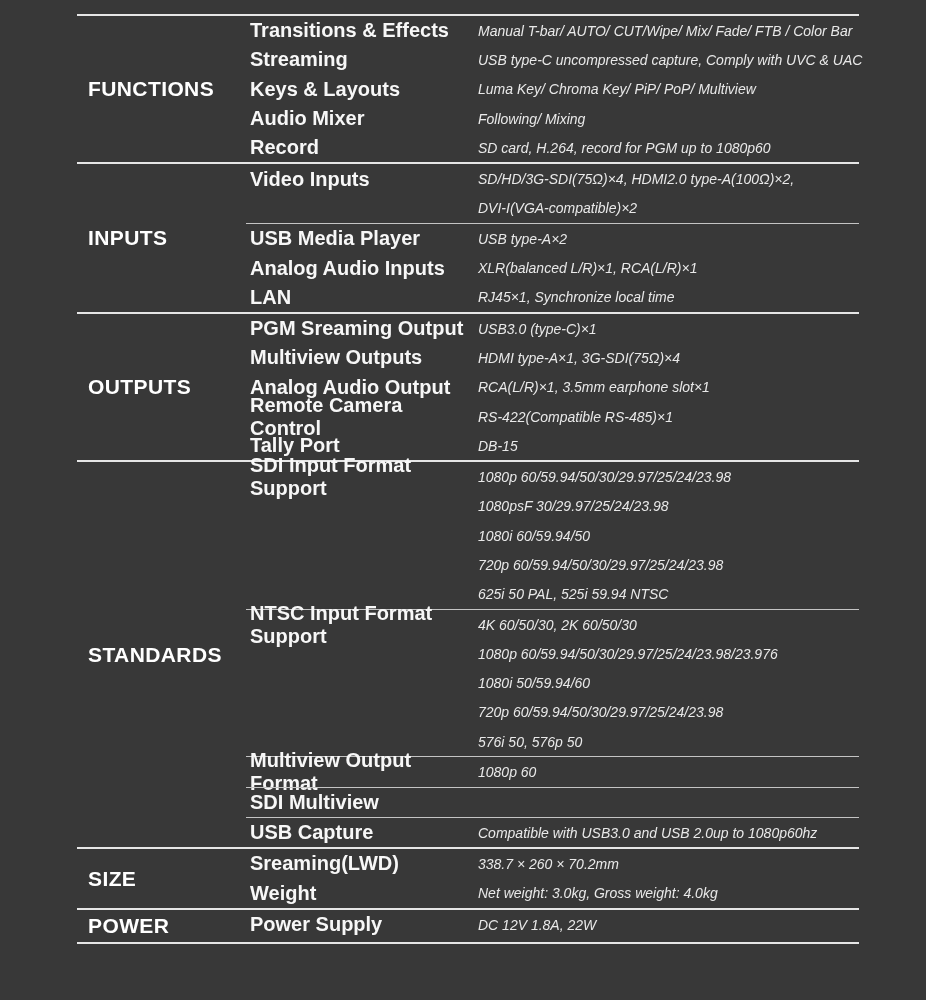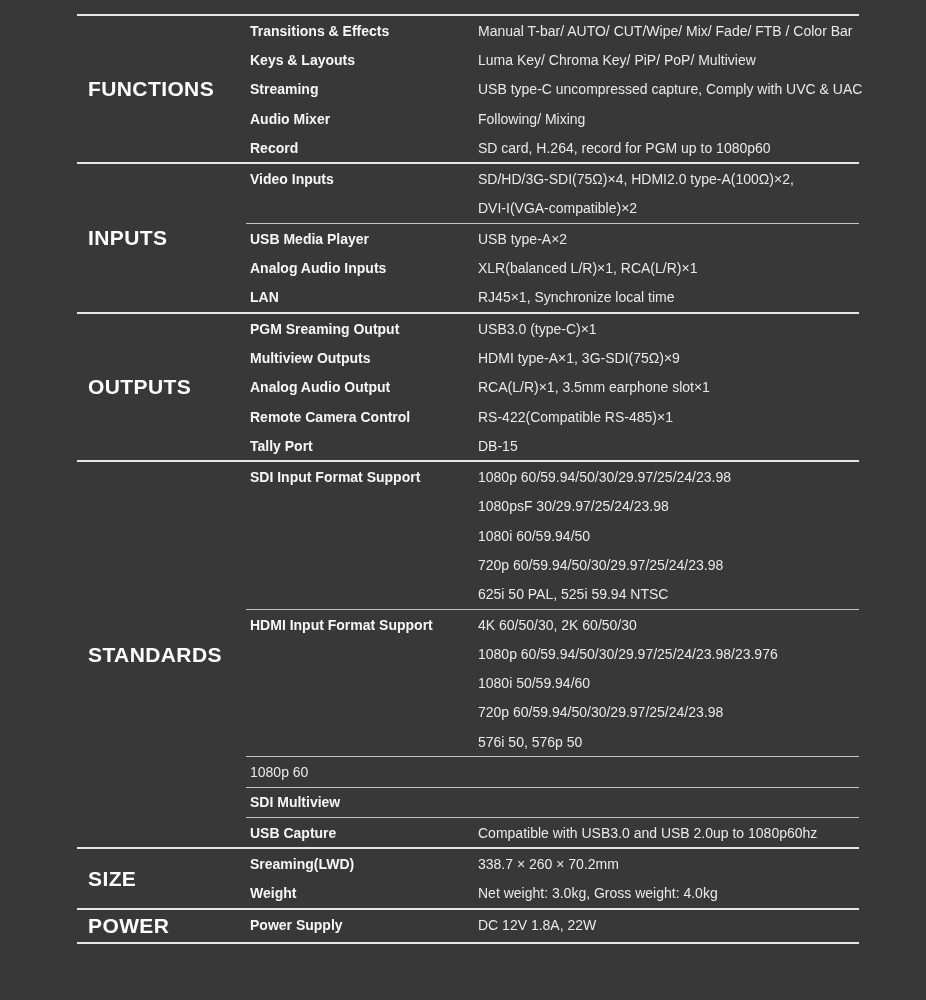--- a/index.html
+++ b/index.html
@@ -50,24 +50,24 @@
   .row{display:flex;align-items:flex-start;}
   .row-label{
     width:228px;
     flex-shrink:0;
     box-sizing:border-box;
     padding-left:4px;
     height:29.3px;
     display:flex;
     align-items:center;
     color:var(--label-color);
-    font-size:14px;
+    font-size:20px;
     font-weight:bold;
   }
-  .row-values{flex:1;min-width:0;}
+  .row-values{flex:1;min-width:0;font-style:italic;}
   .value-line{
     height:29.3px;
     display:flex;
     align-items:center;
     box-sizing:border-box;
     padding-left:4px;
     color:var(--value-color);
     font-size:14px;
     white-space:nowrap;
   }
@@ -80,29 +80,29 @@
     <h2 class="section-title">FUNCTIONS</h2>
     <div class="section-blocks">
         <div class="block">
           <div class="row">
     <div class="row-label">Transitions &amp; Effects</div>
     <div class="row-values">
               <div class="value-line">Manual T-bar/ AUTO/ CUT/Wipe/ Mix/ Fade/ FTB / Color Bar</div>
             </div>
   </div>
           <div class="row">
+    <div class="row-label">Streaming</div>
+    <div class="row-values">
+              <div class="value-line">USB type-C uncompressed capture, Comply with UVC &amp; UAC</div>
+            </div>
+  </div>
+          <div class="row">
     <div class="row-label">Keys &amp; Layouts</div>
     <div class="row-values">
               <div class="value-line">Luma Key/ Chroma Key/ PiP/ PoP/ Multiview</div>
-            </div>
-  </div>
-          <div class="row">
-    <div class="row-label">Streaming</div>
-    <div class="row-values">
-              <div class="value-line">USB type-C uncompressed capture, Comply with UVC &amp; UAC</div>
             </div>
   </div>
           <div class="row">
     <div class="row-label">Audio Mixer</div>
     <div class="row-values">
               <div class="value-line">Following/ Mixing</div>
             </div>
   </div>
           <div class="row">
     <div class="row-label">Record</div>
@@ -153,21 +153,21 @@
         <div class="block">
           <div class="row">
     <div class="row-label">PGM Sreaming Output</div>
     <div class="row-values">
               <div class="value-line">USB3.0 (type-C)×1</div>
             </div>
   </div>
           <div class="row">
     <div class="row-label">Multiview Outputs</div>
     <div class="row-values">
-              <div class="value-line">HDMI type-A×1, 3G-SDI(75Ω)×9</div>
+              <div class="value-line">HDMI type-A×1, 3G-SDI(75Ω)×4</div>
             </div>
   </div>
           <div class="row">
     <div class="row-label">Analog Audio Output</div>
     <div class="row-values">
               <div class="value-line">RCA(L/R)×1, 3.5mm earphone slot×1</div>
             </div>
   </div>
           <div class="row">
     <div class="row-label">Remote Camera Control</div>
@@ -194,32 +194,33 @@
               <div class="value-line">1080p 60/59.94/50/30/29.97/25/24/23.98</div>
               <div class="value-line">1080psF 30/29.97/25/24/23.98</div>
               <div class="value-line">1080i 60/59.94/50</div>
               <div class="value-line">720p 60/59.94/50/30/29.97/25/24/23.98</div>
               <div class="value-line">625i 50 PAL, 525i 59.94 NTSC</div>
             </div>
   </div>
         </div>
         <div class="block">
           <div class="row">
-    <div class="row-label">HDMI Input Format Support</div>
+    <div class="row-label">NTSC Input Format Support</div>
     <div class="row-values">
               <div class="value-line">4K 60/50/30, 2K 60/50/30</div>
               <div class="value-line">1080p 60/59.94/50/30/29.97/25/24/23.98/23.976</div>
               <div class="value-line">1080i 50/59.94/60</div>
               <div class="value-line">720p 60/59.94/50/30/29.97/25/24/23.98</div>
               <div class="value-line">576i 50, 576p 50</div>
             </div>
   </div>
         </div>
         <div class="block">
           <div class="row">
+    <div class="row-label">Multiview Output Format</div>
     <div class="row-values">
               <div class="value-line">1080p 60</div>
             </div>
   </div>
         </div>
         <div class="block">
           <div class="row">
     <div class="row-label">SDI Multiview</div>
   </div>
         </div>

